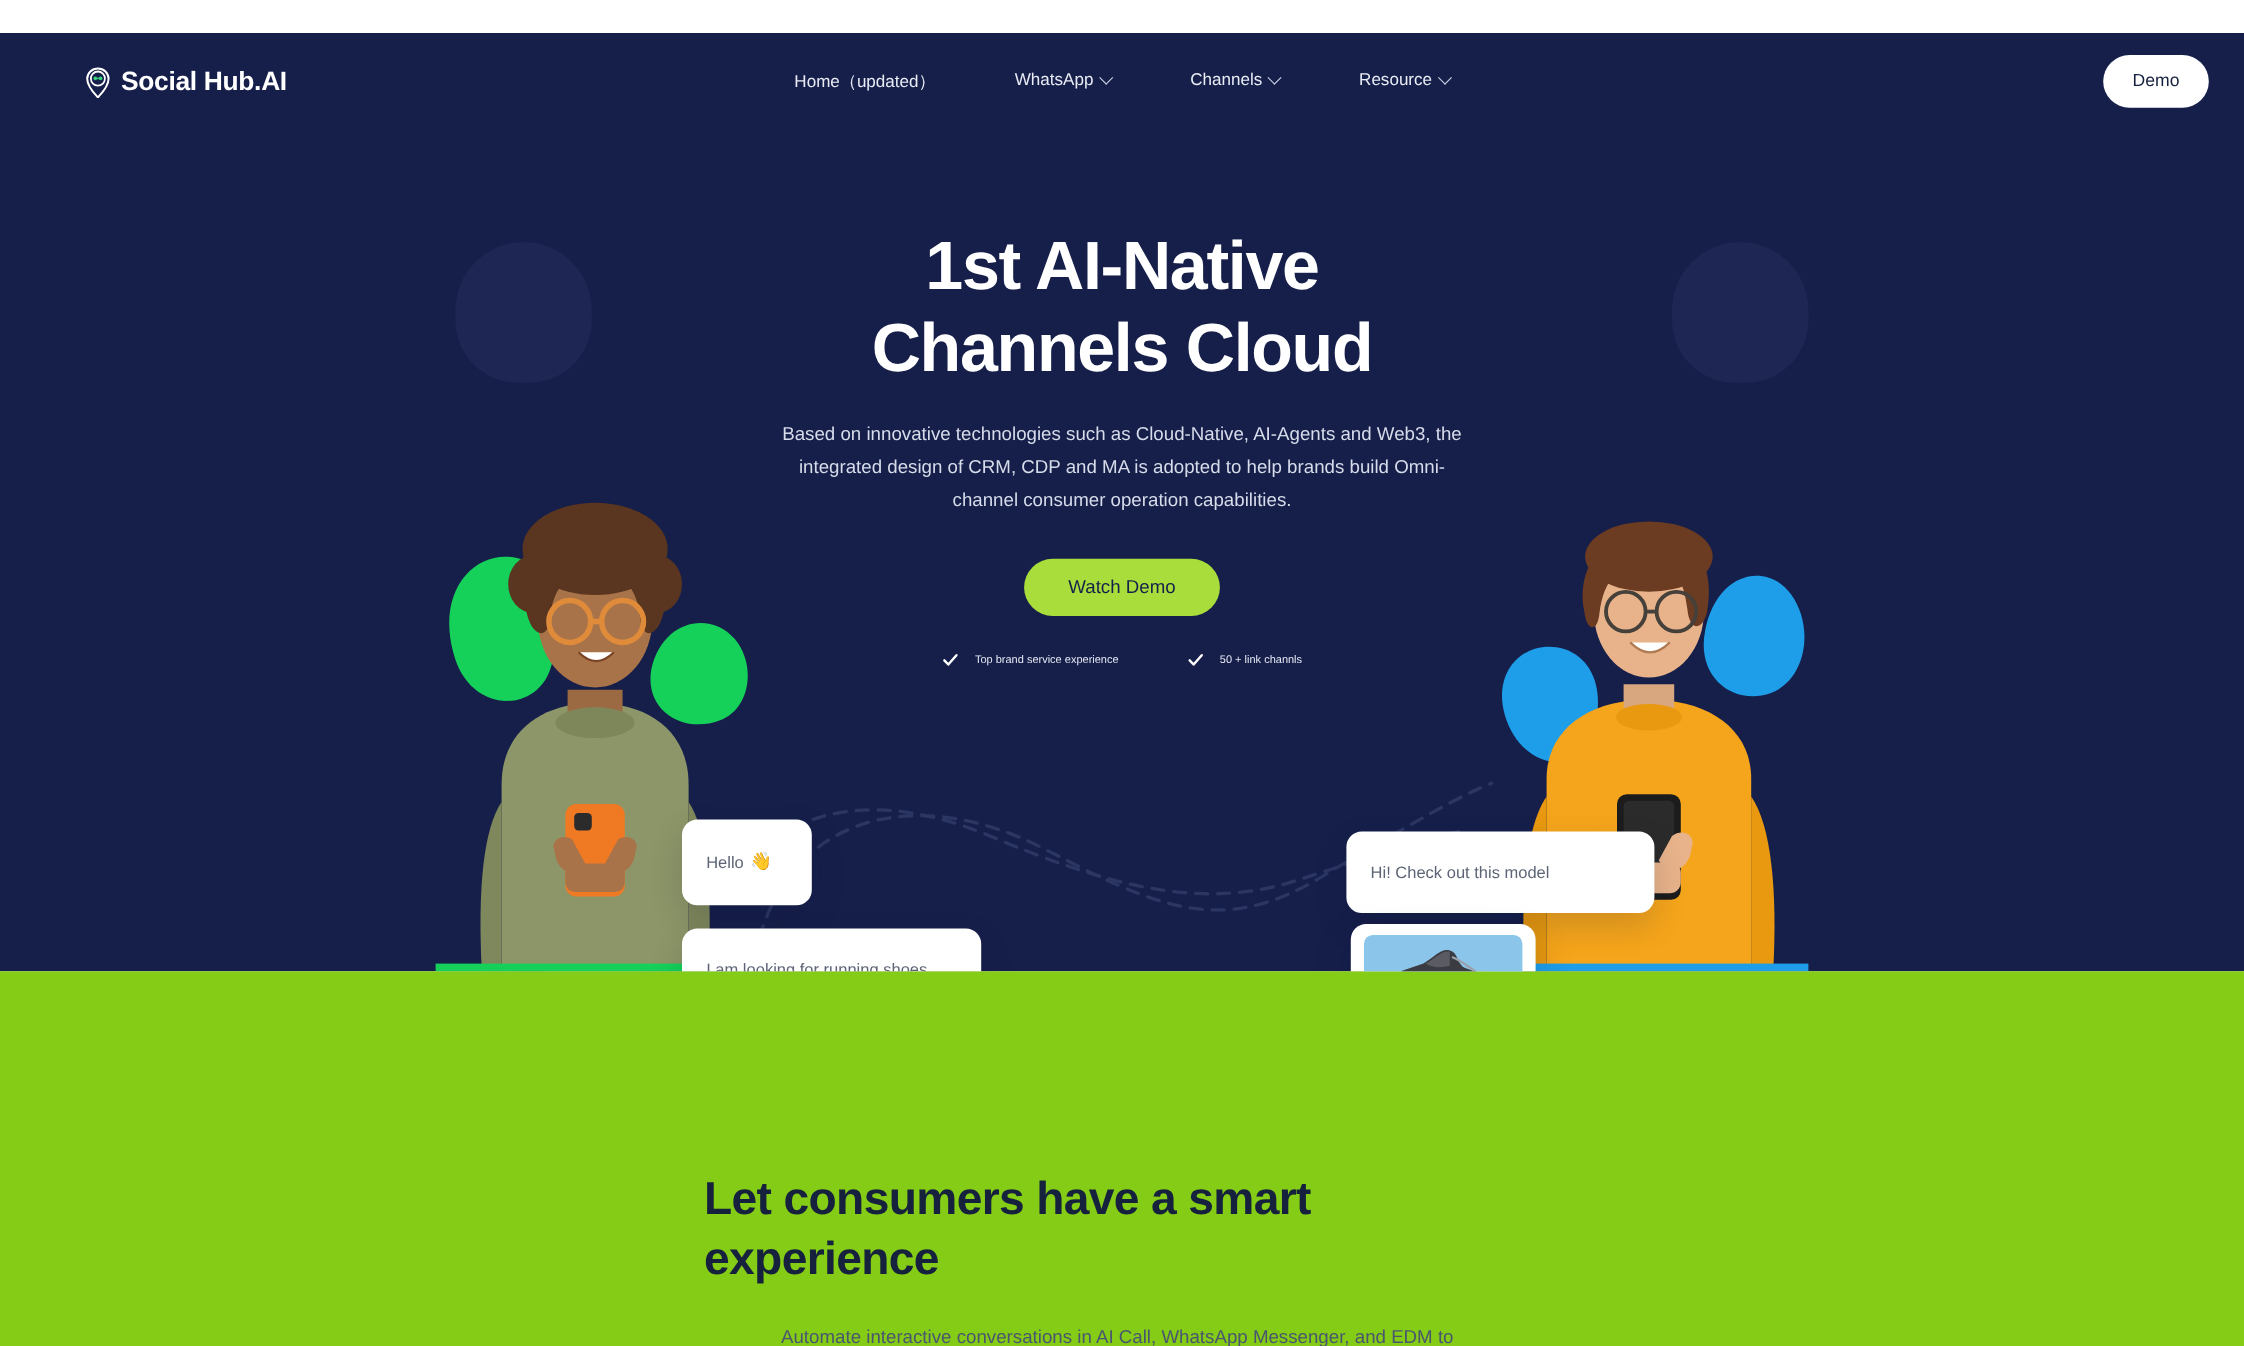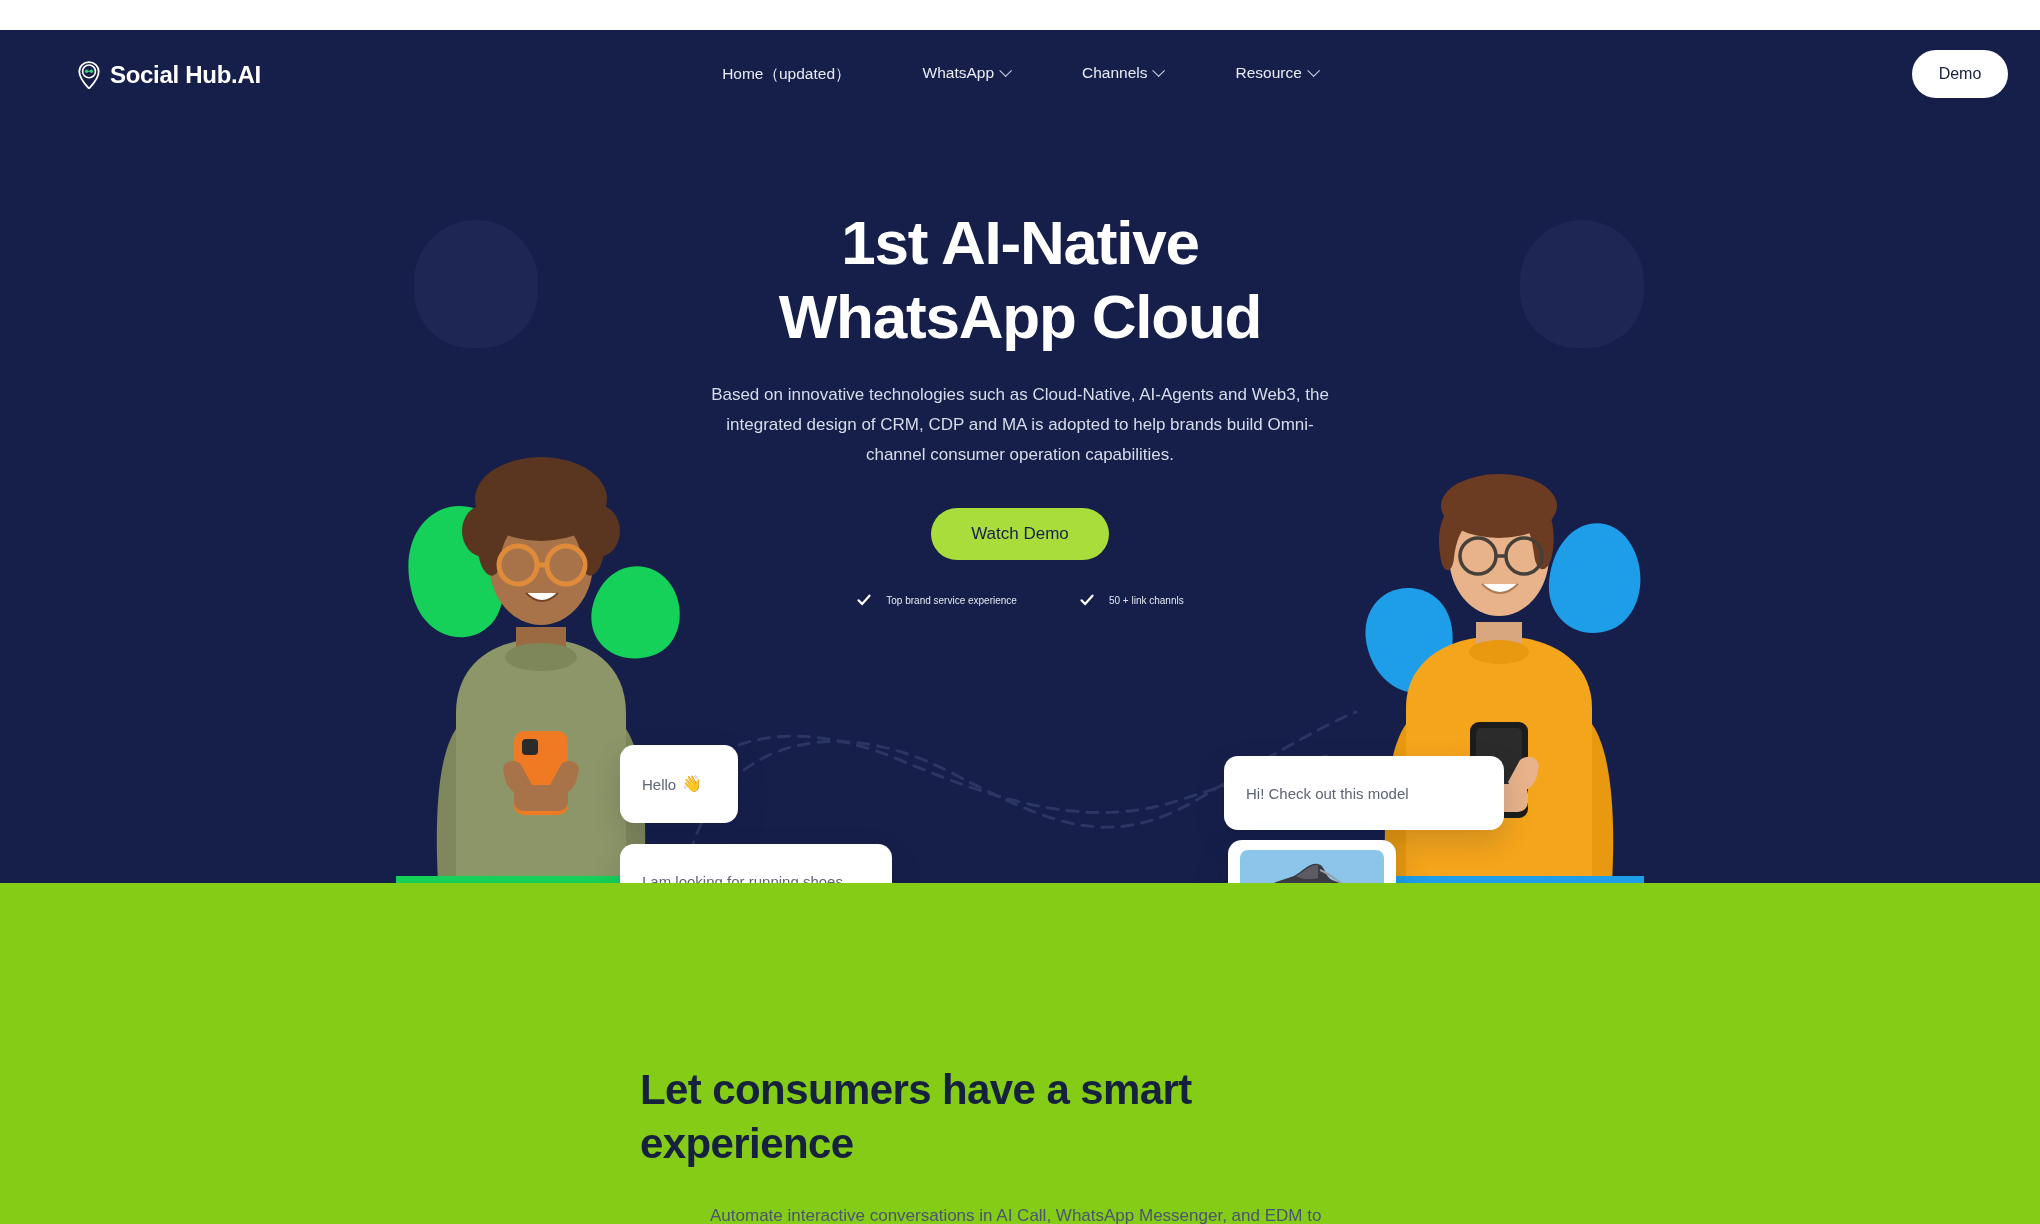--- a/index.html
+++ b/index.html
@@ -200,21 +200,21 @@
           <span class="caret"></span>
         </div>
       </div>
 
       <button class="nav-demo">Demo</button>
     </div>
 
     <div class="hero-copy">
       <h1 class="hero-title">
         <span>1st AI-Native</span><br>
-        <span>WhatsApp Cloud</span>
+        <span>Channels Cloud</span>
       </h1>
       <p class="hero-sub">Based on innovative technologies such as Cloud-Native, AI-Agents and Web3, the integrated design of CRM, CDP and MA is adopted to help brands build Omni-channel consumer operation capabilities.</p>
 
       <button class="watch-btn">Watch Demo</button>
 
       <div class="features">
         <div class="feature">
           <span>
             <svg class="tick" viewBox="0 0 16 16">
                 <path d="M2.5 8.3l3.6 3.8 7.4-8.4" fill="none" stroke="#ffffff" stroke-width="2.2" stroke-linecap="round" stroke-linejoin="round"></path>

